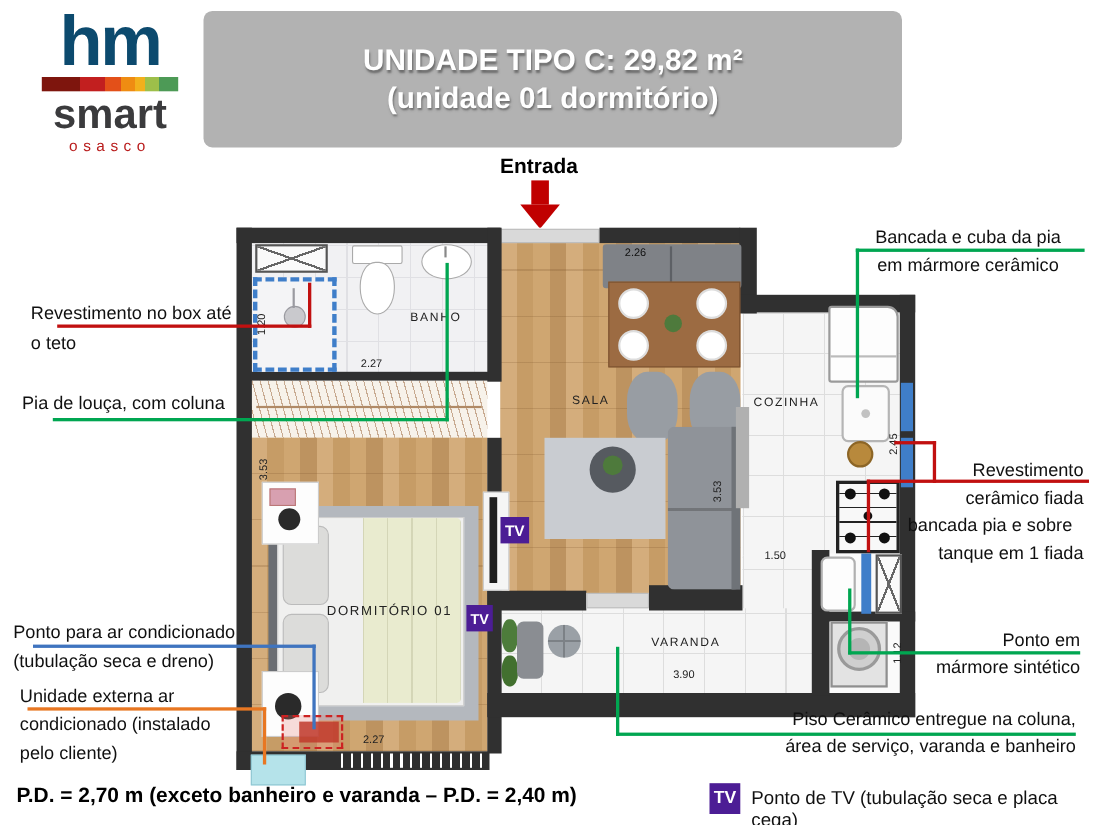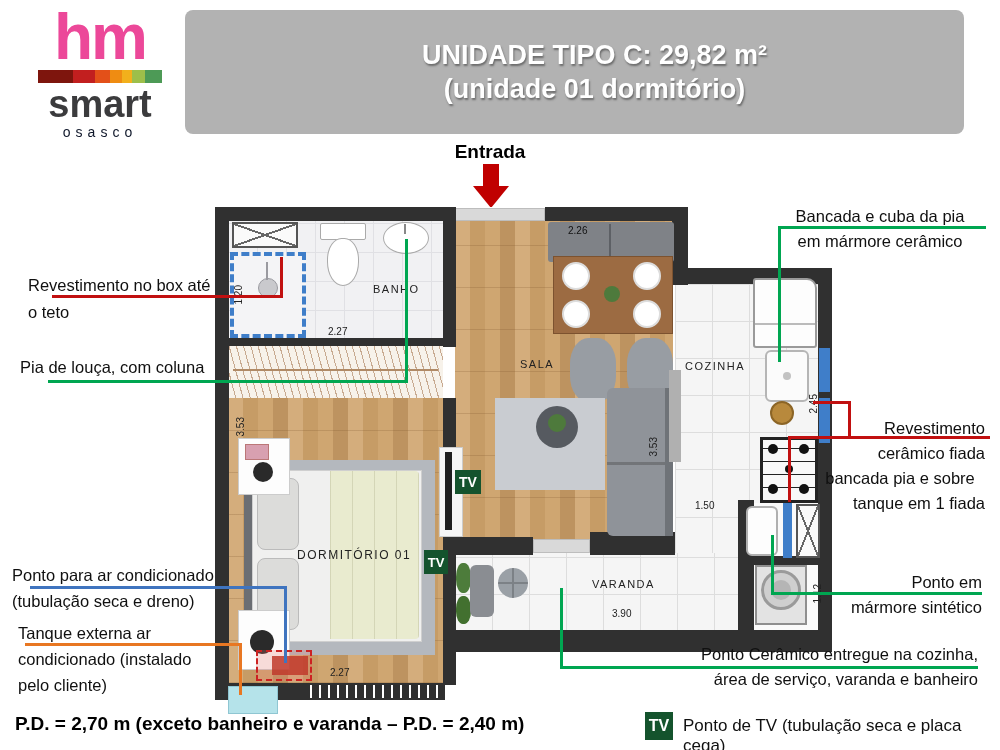--- a/index.html
+++ b/index.html
@@ -1,28 +1,28 @@
 <!DOCTYPE html>
 <html><head>
 <meta charset="utf-8">
 <style>
   html,body{margin:0;padding:0;background:#fff;}
   .page{position:relative;width:1000px;height:750px;background:#fff;overflow:hidden;
         font-family:"Liberation Sans",sans-serif;color:#111;}
   .abs{position:absolute;}
   
   .logo{position:absolute;left:30px;top:6px;width:140px;text-align:center;}
-  .logo-hm{font-weight:bold;font-size:64px;line-height:62px;color:#ec4899;letter-spacing:-2px;}
+  .logo-hm{font-weight:bold;font-size:64px;line-height:62px;color:#0c4a6e;letter-spacing:-2px;}
   .logo-bar{height:13px;margin:2px 8px 3px 8px;
     background:linear-gradient(90deg,#7e150d 0 28%,#c21f1f 28% 46%,#e35019 46% 58%,#ef8c12 58% 68%,#f2b01c 68% 76%,#9dbf4a 76% 86%,#4d9a56 86% 100%);}
   .logo-smart{font-weight:bold;font-size:38px;line-height:36px;color:#3b3b3d;letter-spacing:0px;}
-  .logo-city{font-size:14px;color:#0f172a;letter-spacing:5px;margin-top:2px;}
-  
-  .banner{position:absolute;left:185px;top:10px;width:739px;height:124px;background:#b2b2b2;
-          border-radius:8px;display:flex;flex-direction:column;align-items:center;justify-content:center;padding-left:40px;}
+  .logo-city{font-size:14px;color:#b91c1c;letter-spacing:5px;margin-top:2px;}
+  
+  .banner{position:absolute;left:185px;top:10px;width:635px;height:124px;background:#b2b2b2;
+          border-radius:8px;display:flex;flex-direction:column;align-items:center;justify-content:center;}
   .banner div{color:#fff;font-weight:bold;font-size:27px;line-height:34px;text-shadow:1px 2px 2px rgba(90,90,90,.8);}
   
   .entrada-label{position:absolute;left:430px;top:141px;width:120px;text-align:center;
                  font-weight:bold;font-size:19px;color:#000;}
   
   .wall{position:absolute;background:#303030;}
   .lightwall{position:absolute;background:#d9d9d9;border:1px solid #bdbdbd;box-sizing:border-box;}
   .wood{background-color:#cda470;
     background-image:repeating-linear-gradient(0deg,rgba(120,80,40,.22) 0 1px,transparent 1px 42px),
       repeating-linear-gradient(90deg,#d4ad7c 0 15px,#c69c66 15px 30px,#cfa671 30px 45px,#bd9360 45px 60px);}
@@ -34,21 +34,21 @@
       repeating-linear-gradient(90deg,#e0e0e4 0 1px,transparent 1px 29px);}
   .closet{background:#f7f2ea;
     background-image:repeating-linear-gradient(75deg,rgba(160,110,70,.55) 0 1px,transparent 1px 7px);}
   .xbox{background-color:#fafafa;border:2px solid #555;box-sizing:border-box;
     background-image:linear-gradient(to top right,transparent calc(50% - 1px),#666 calc(50% - 1px) calc(50% + 1px),transparent calc(50% + 1px)),
       linear-gradient(to bottom right,transparent calc(50% - 1px),#666 calc(50% - 1px) calc(50% + 1px),transparent calc(50% + 1px));}
   .room-label{position:absolute;font-size:11px;letter-spacing:1.5px;color:#222;white-space:nowrap;}
   .dim{position:absolute;font-size:10px;color:#222;white-space:nowrap;}
   .dim-rot{transform:rotate(-90deg);transform-origin:center;}
   .leader{position:absolute;}
-  .tvbox{position:absolute;background:#14532d;color:#fff;font-weight:bold;
+  .tvbox{position:absolute;background:#4c1d95;color:#fff;font-weight:bold;
          display:flex;align-items:center;justify-content:center;}
   .ann{position:absolute;font-size:16.5px;line-height:21px;color:#101010;}
   .footer-note{position:absolute;left:15px;top:713px;font-weight:bold;font-size:19px;color:#000;}
   .legend-text{position:absolute;left:683px;top:716px;font-size:17px;color:#101010;}
 </style>
 </head>
 <body>
 
 <div class="page">
 
@@ -232,40 +232,40 @@
     <div style="margin-top:6px;">o teto</div>
   </div>
   <div class="ann" style="left:20px;top:357px;width:210px;">
     <div>Pia de louça, com coluna</div>
   </div>
   <div class="ann" style="left:12px;top:565px;width:220px;">
     <div>Ponto para ar condicionado</div>
     <div style="margin-top:5px;">(tubulação seca e dreno)</div>
   </div>
   <div class="ann" style="left:18px;top:623px;width:210px;">
-    <div>Tanque externa ar</div>
+    <div>Unidade externa ar</div>
     <div style="margin-top:5px;">condicionado (instalado</div>
     <div style="margin-top:5px;">pelo cliente)</div>
   </div>
   <div class="ann" style="left:790px;top:206px;width:180px;text-align:center;">
     <div>Bancada e cuba da pia</div>
     <div style="margin-top:4px;">em mármore cerâmico</div>
   </div>
   <div class="ann" style="left:815px;top:418px;width:170px;text-align:right;">
     <div>Revestimento</div>
     <div style="margin-top:4px;">cerâmico fiada</div>
     <div style="margin-top:4px;text-align:center;">bancada pia e sobre</div>
     <div style="margin-top:4px;">tanque em 1 fiada</div>
   </div>
   <div class="ann" style="left:810px;top:572px;width:172px;text-align:right;">
     <div>Ponto em</div>
     <div style="margin-top:4px;">mármore sintético</div>
   </div>
   <div class="ann" style="left:690px;top:644px;width:288px;text-align:right;">
-    <div>Ponto Cerâmico entregue na cozinha,</div>
+    <div>Piso Cerâmico entregue na coluna,</div>
     <div style="margin-top:4px;">área de serviço, varanda e banheiro</div>
   </div>
 
   <div class="footer-note">P.D. = 2,70 m (exceto banheiro e varanda – P.D. = 2,40 m)</div>
   <div class="tvbox" style="left:645px;top:712px;width:28px;height:28px;font-size:16px;">
     <span>TV</span>
   </div>
   <div class="legend-text">Ponto de TV (tubulação seca e placa cega)</div>
 
 </div>

